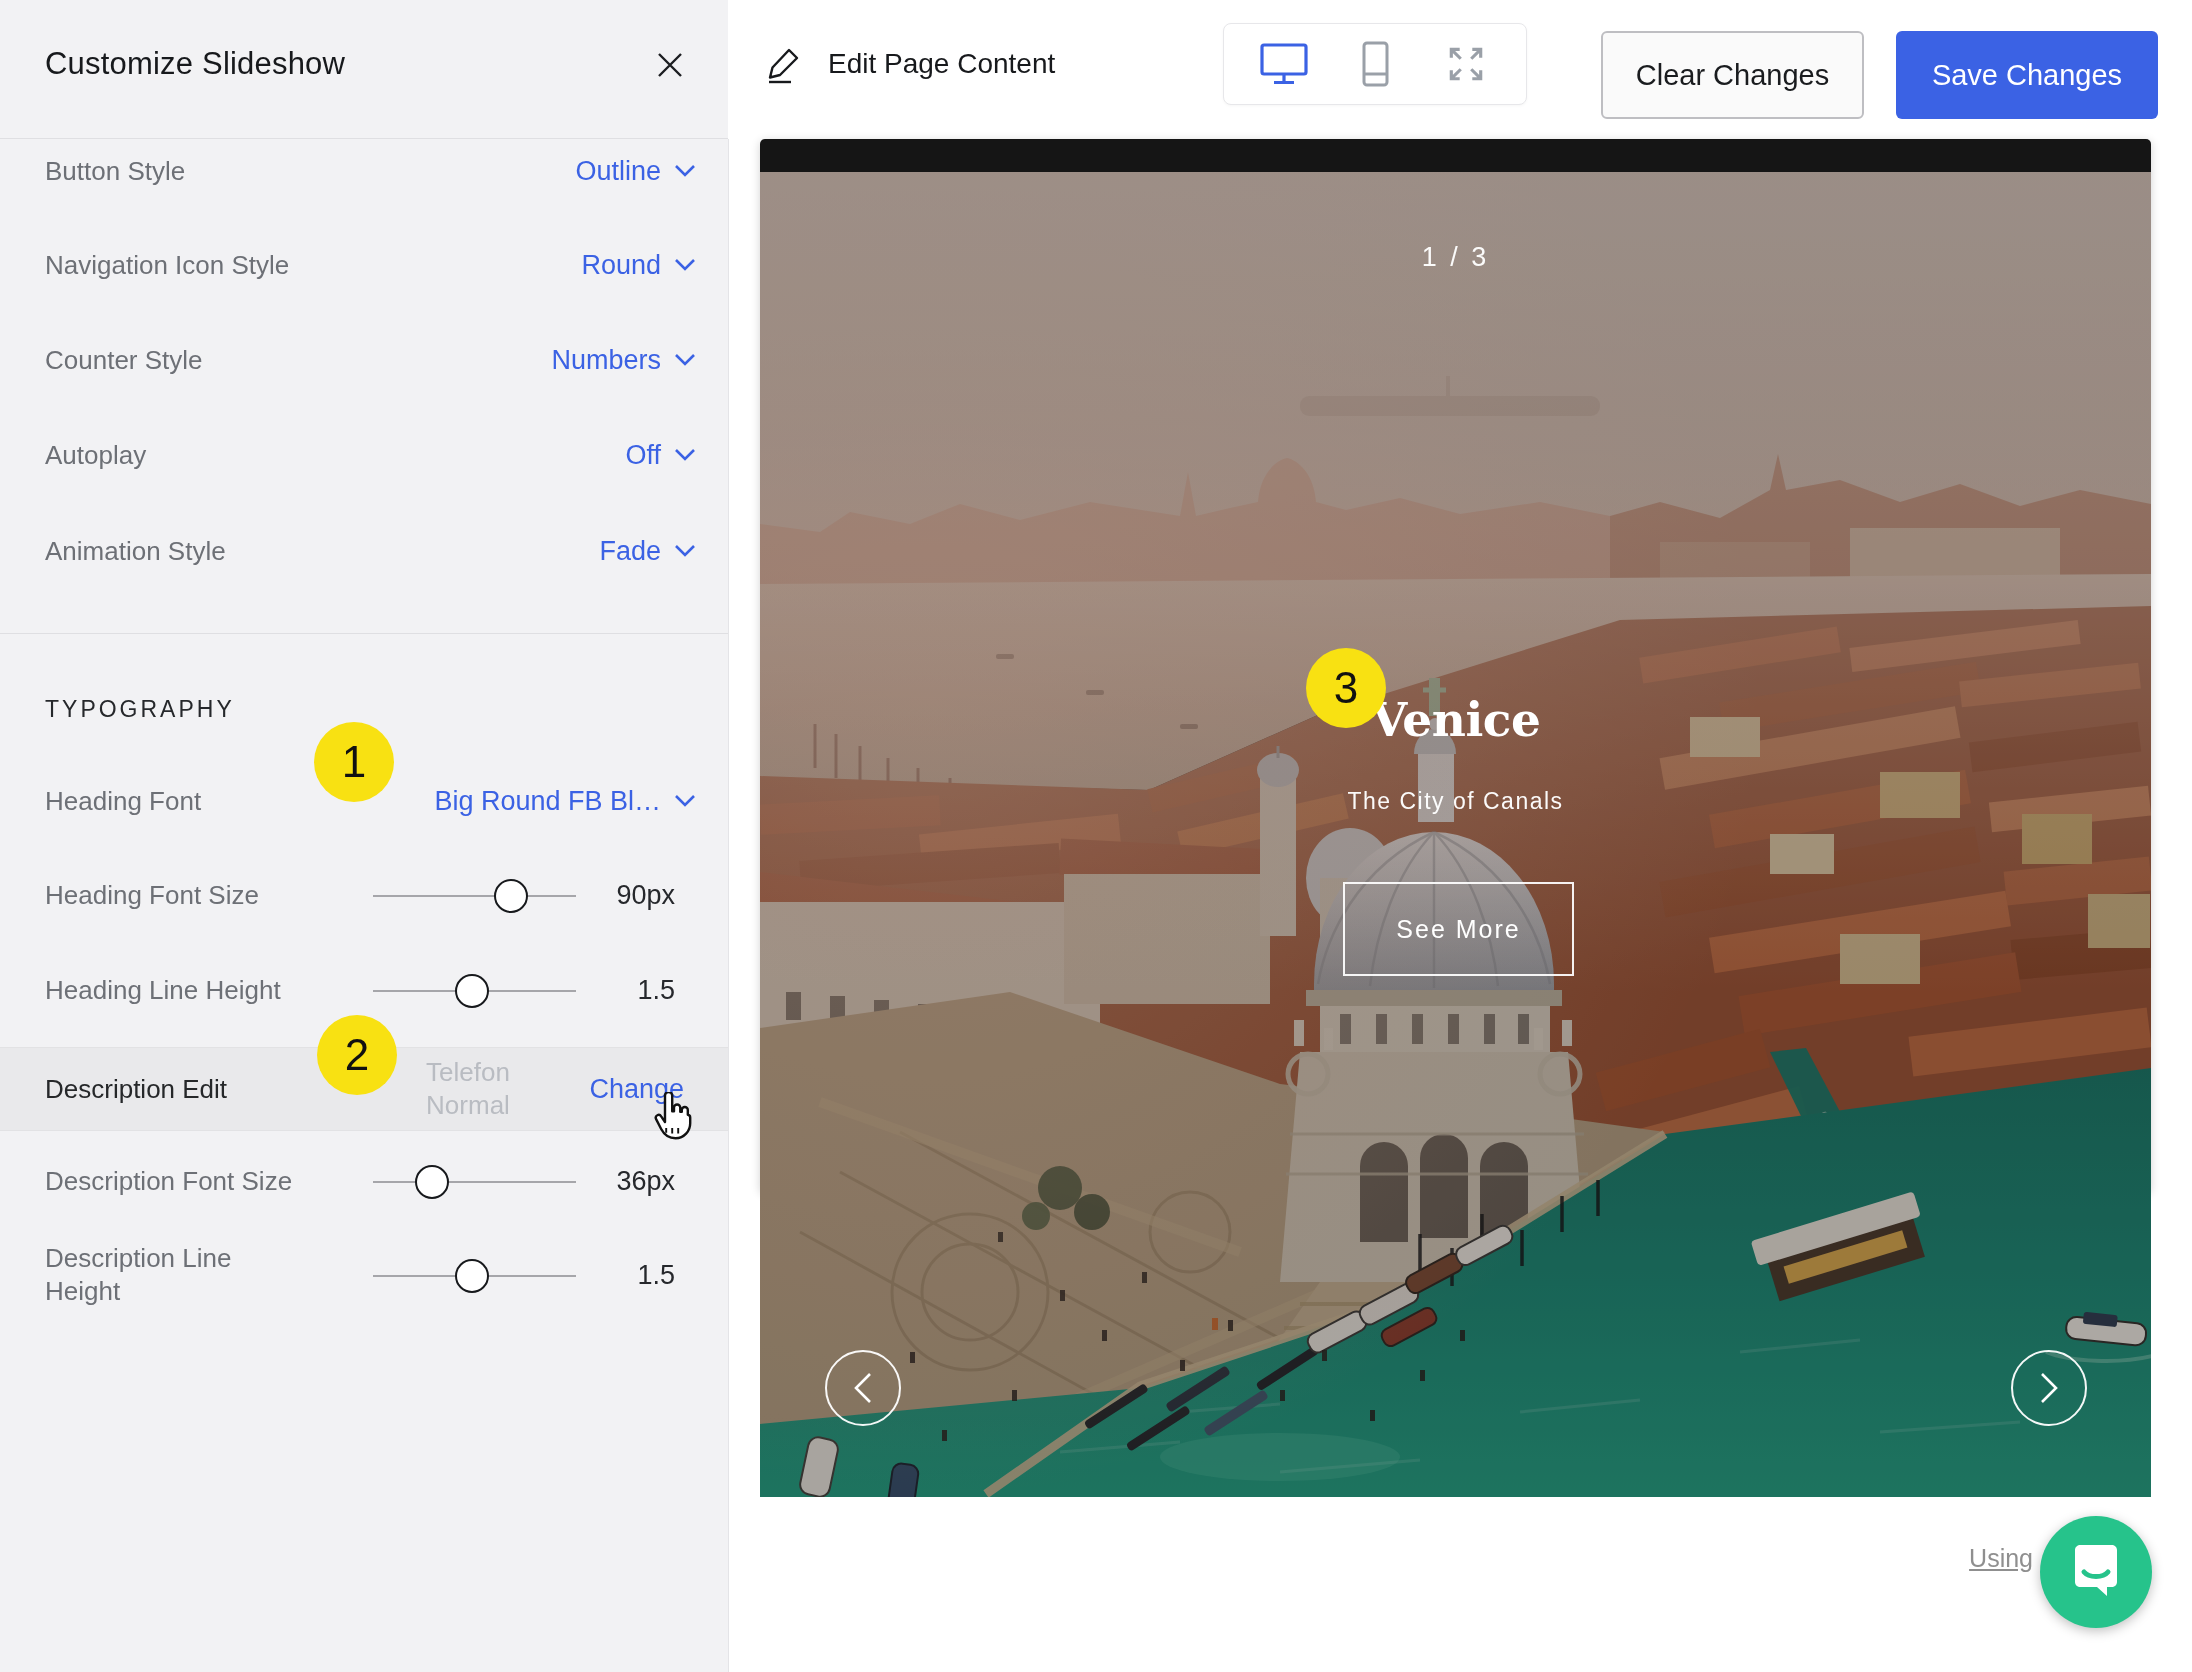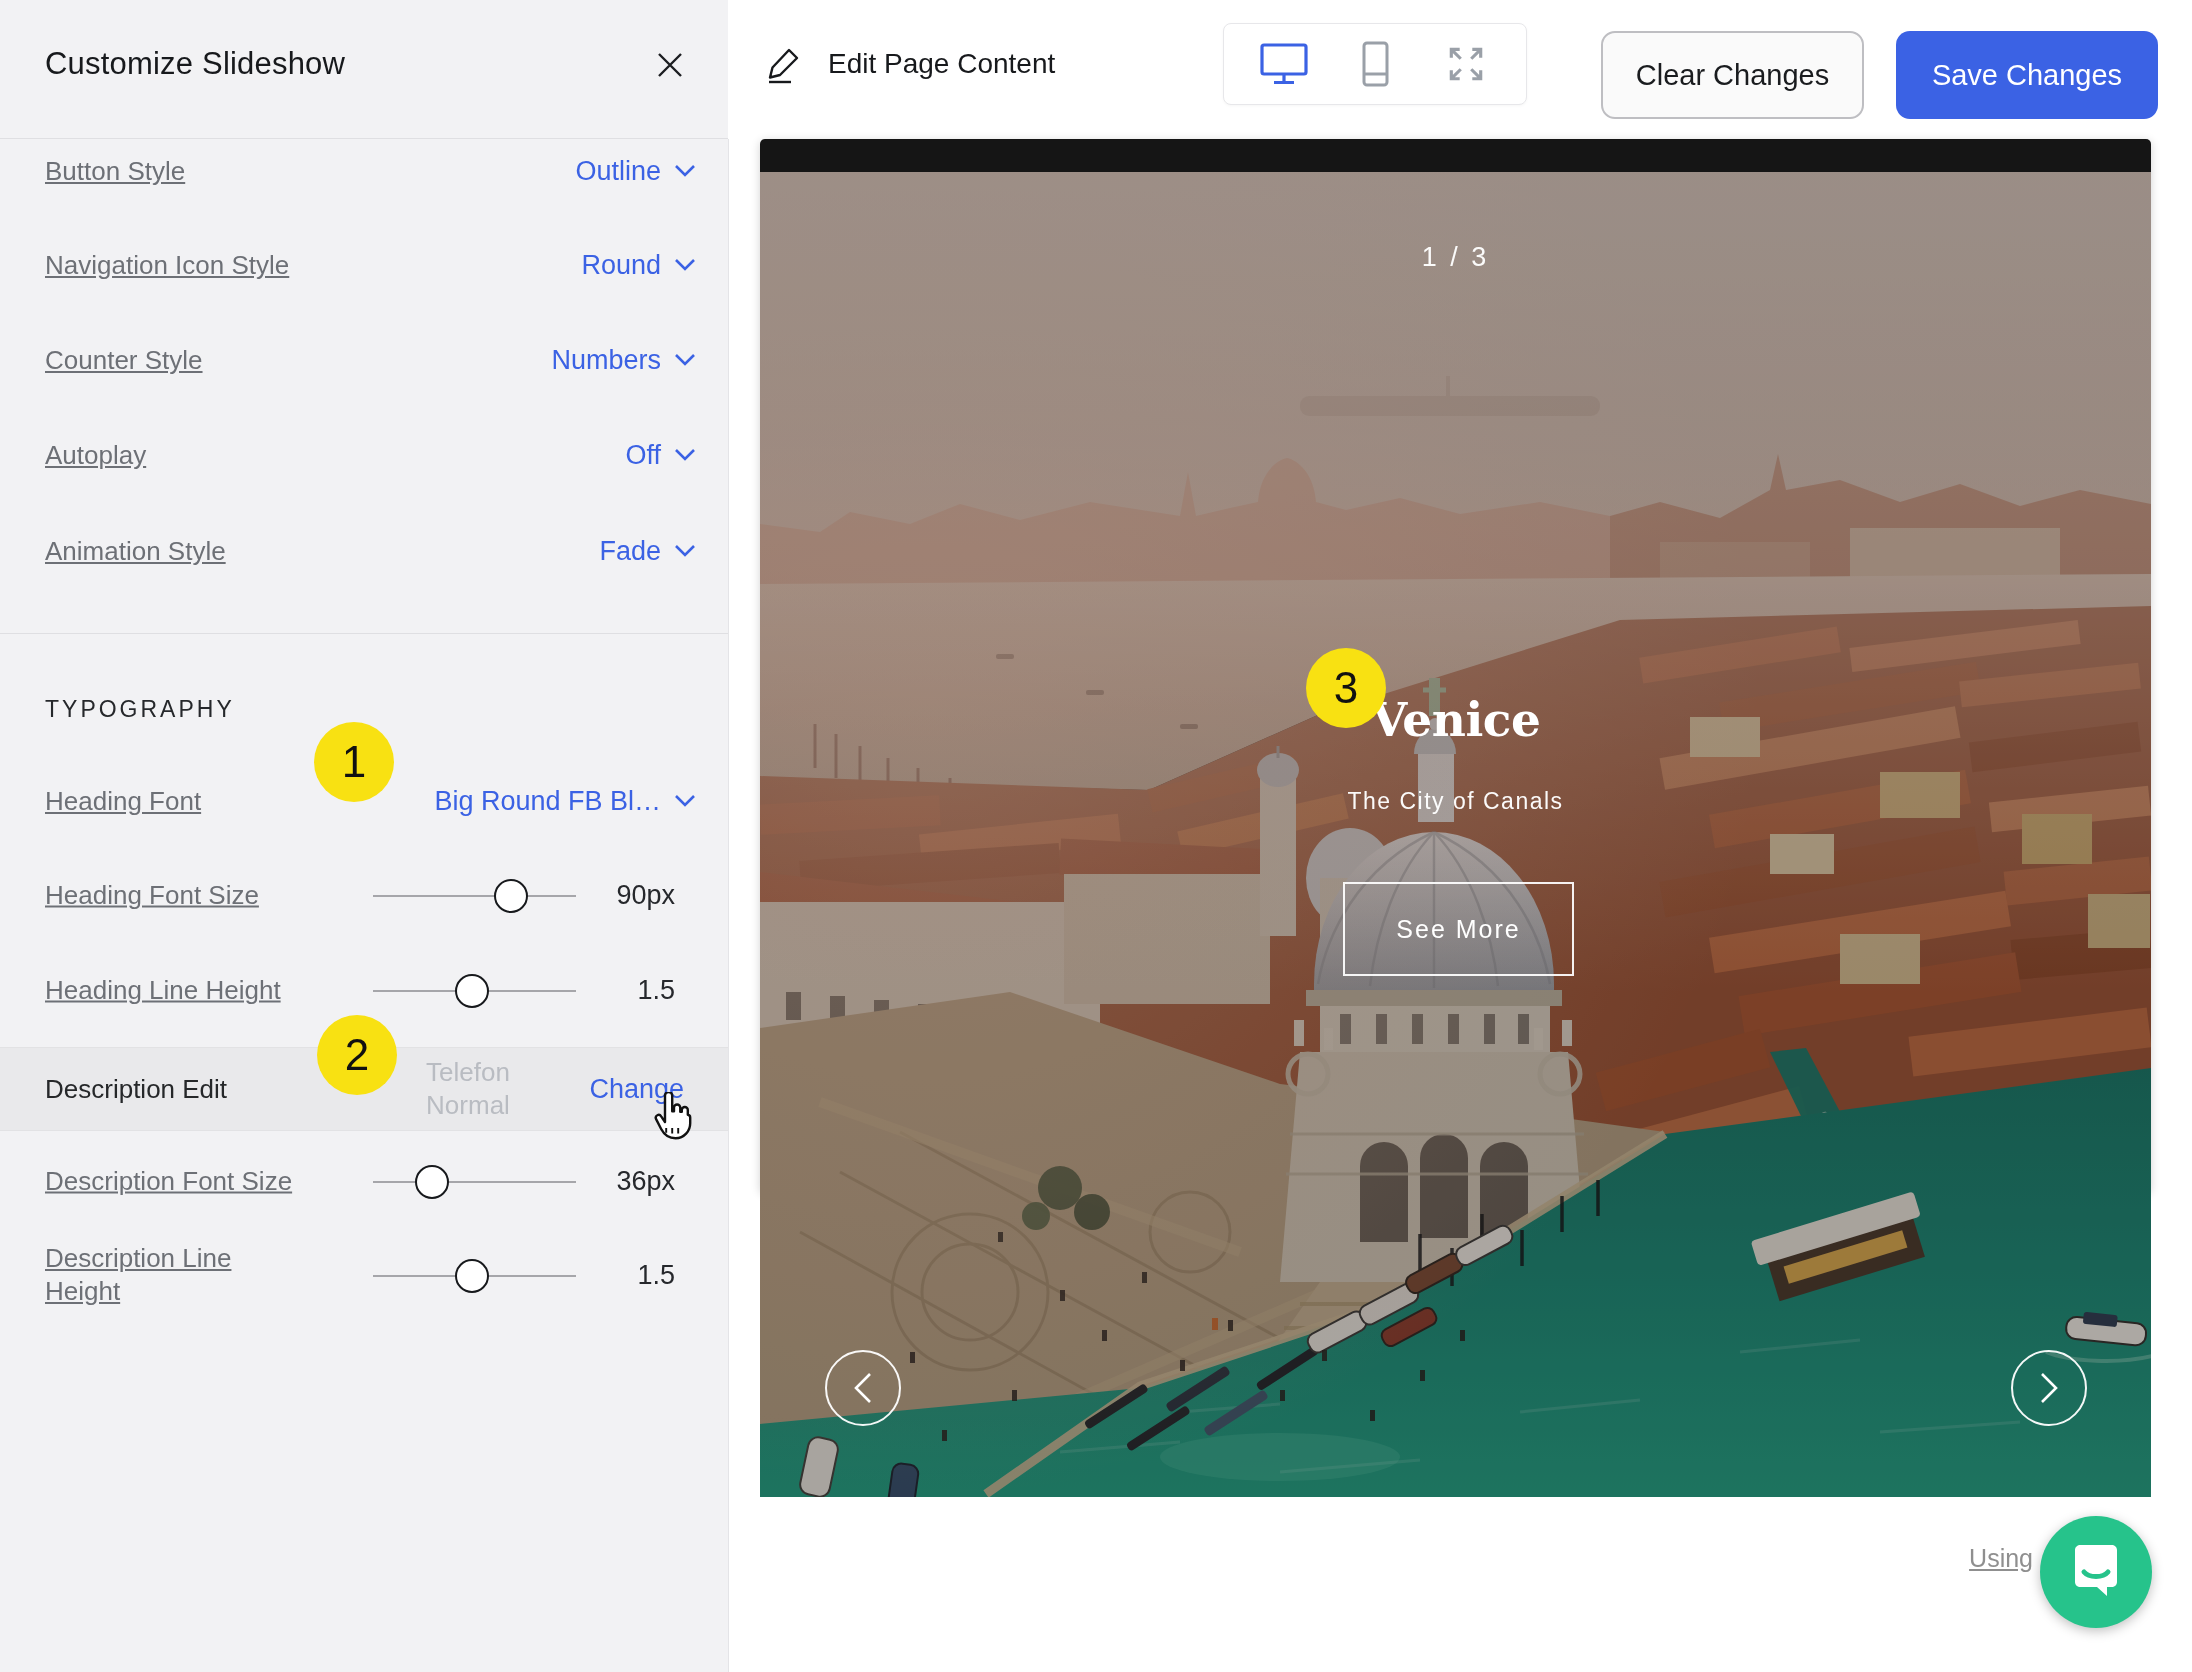--- a/index.html
+++ b/index.html
@@ -7,21 +7,21 @@
        font-family:"Liberation Sans",sans-serif;-webkit-font-smoothing:antialiased;}
 
   
   .panel{position:absolute;left:0;top:0;width:728px;height:1672px;background:#f2f2f4;
          border-right:1px solid #e4e4e7;}
   .panel-header{position:absolute;left:0;top:0;width:728px;height:138px;border-bottom:1px solid #dfdfe2;}
   .panel-title{position:absolute;left:45px;top:46px;font-size:31px;color:#17191c;letter-spacing:.2px;}
   .close-btn{position:absolute;right:42px;top:49px;width:32px;height:32px;cursor:pointer;}
 
   .setting-row{position:absolute;left:0;width:728px;height:40px;display:flex;align-items:center;}
-  .setting-label{position:absolute;left:45px;font-size:26px;color:#6d7076;text-decoration:underline;}
+  .setting-label{position:absolute;left:45px;font-size:26px;color:#6d7076;}
   .setting-value{position:absolute;right:32px;display:flex;align-items:center;gap:13px;cursor:pointer;}
   .setting-value span{font-size:27px;color:#3b62e4;}
   .section-divider{position:absolute;left:0;top:633px;width:728px;height:1px;background:#dfdfe2;}
   .section-label{position:absolute;left:45px;top:696px;font-size:23px;letter-spacing:3px;color:#26282b;}
 
   .slider-row{position:absolute;left:0;width:728px;height:40px;}
   .slider-row .setting-label{top:50%;transform:translateY(-50%);}
   .slider-track{position:absolute;left:373px;top:50%;width:203px;height:2px;background:#a6a6aa;}
   .slider-handle{position:absolute;top:50%;transform:translateY(-50%);width:34px;height:34px;border-radius:50%;
                  background:#fff;border:2.5px solid #17191c;box-sizing:border-box;cursor:pointer;}
@@ -42,21 +42,21 @@
          display:flex;align-items:center;justify-content:center;font-size:44px;z-index:6;}
 
   
   .toolbar{position:absolute;left:728px;top:0;width:1464px;height:139px;background:#fff;}
   .edit-group{position:absolute;left:34px;top:42px;display:flex;align-items:center;gap:22px;cursor:pointer;}
   .edit-label{font-size:28px;color:#17191c;}
   .device-group{position:absolute;left:495px;top:23px;width:304px;height:82px;background:#fff;
                 border:1px solid #e7e7ea;border-radius:8px;box-shadow:0 1px 3px rgba(0,0,0,.04);
                 display:flex;align-items:center;justify-content:space-between;padding:0 32px;box-sizing:border-box;}
   .device-group .dev-btn{display:flex;align-items:center;justify-content:center;cursor:pointer;width:56px;height:56px;}
-  .btn{position:absolute;top:31px;height:88px;border-radius:14px;display:flex;align-items:center;justify-content:center;
+  .btn{position:absolute;top:31px;height:88px;border-radius:6px;display:flex;align-items:center;justify-content:center;
        font-size:29px;cursor:pointer;box-sizing:border-box;}
   .btn-clear{left:873px;width:263px;background:#fafafa;border:2px solid #bebec2;color:#1a1c1f;}
   .btn-save{left:1168px;width:262px;background:#3b62e4;color:#fff;border:none;}
 
   
   .frame{position:absolute;left:760px;top:139px;width:1391px;height:1053px;background:#151515;border-radius:5px;
          box-shadow:0 2px 10px rgba(0,0,0,.18);}
   .slide{position:absolute;left:0;top:33px;width:1391px;height:1325px;overflow:hidden;}
   .slide svg.photo{position:absolute;left:0;top:0;width:100%;height:100%;display:block;}
 

